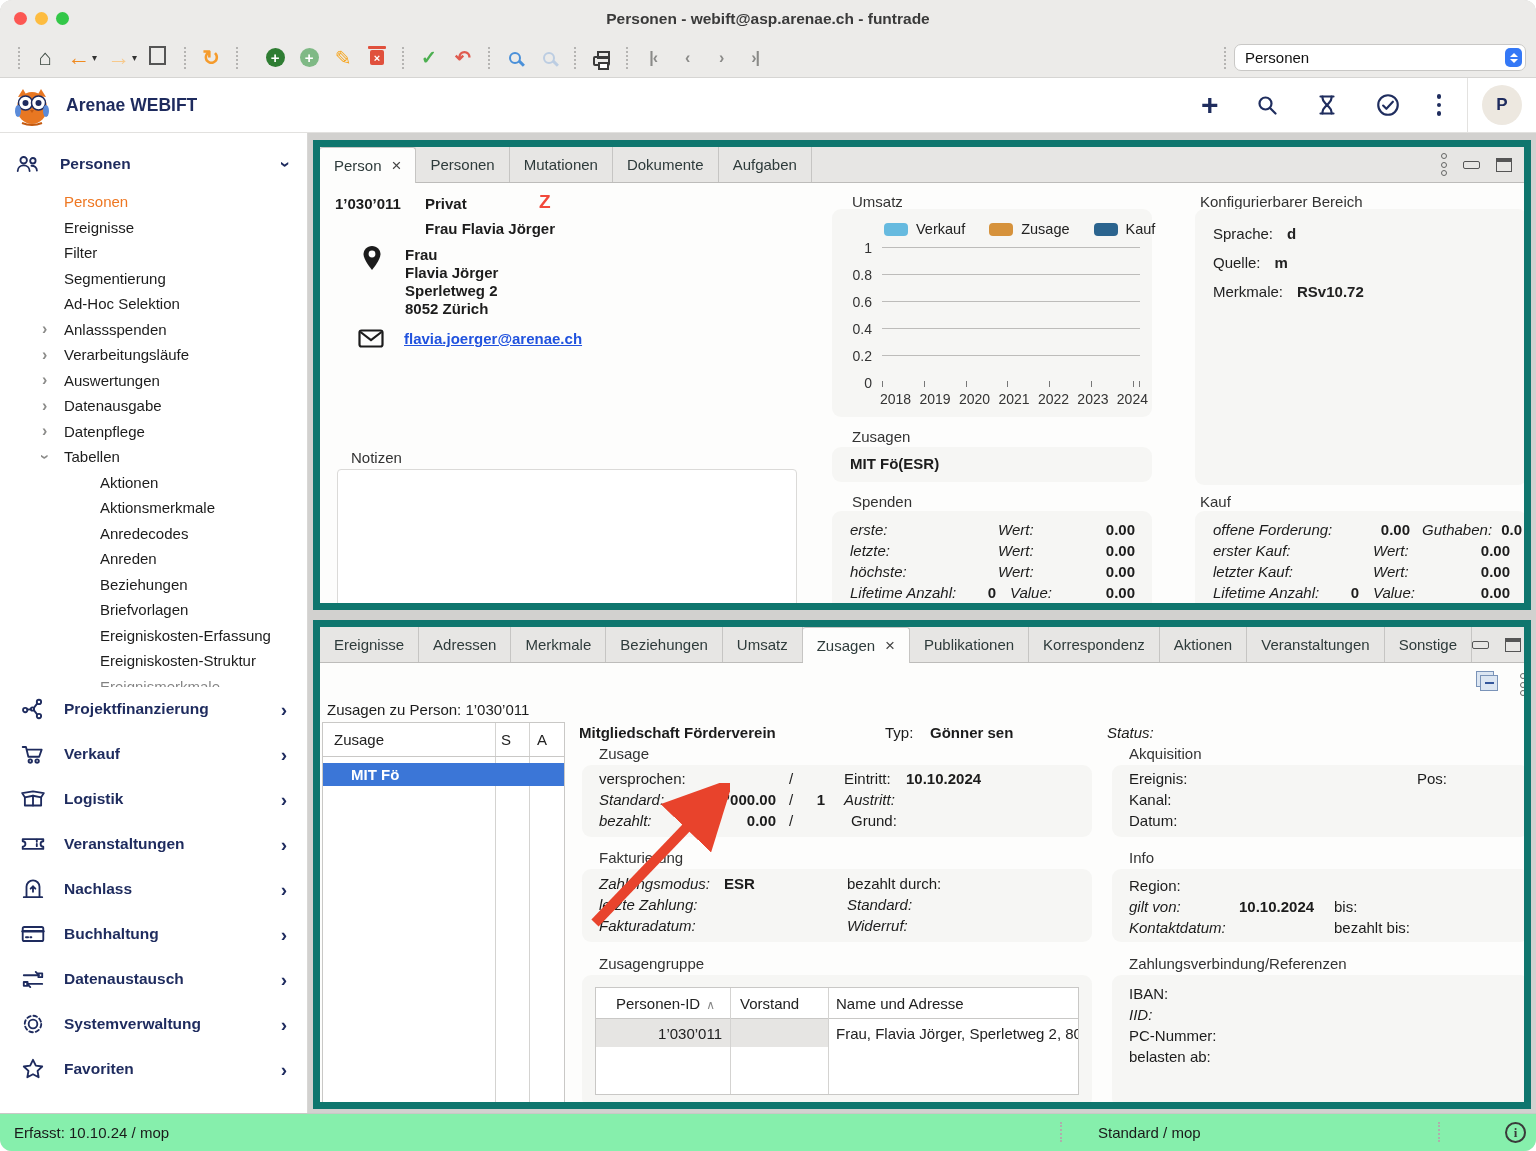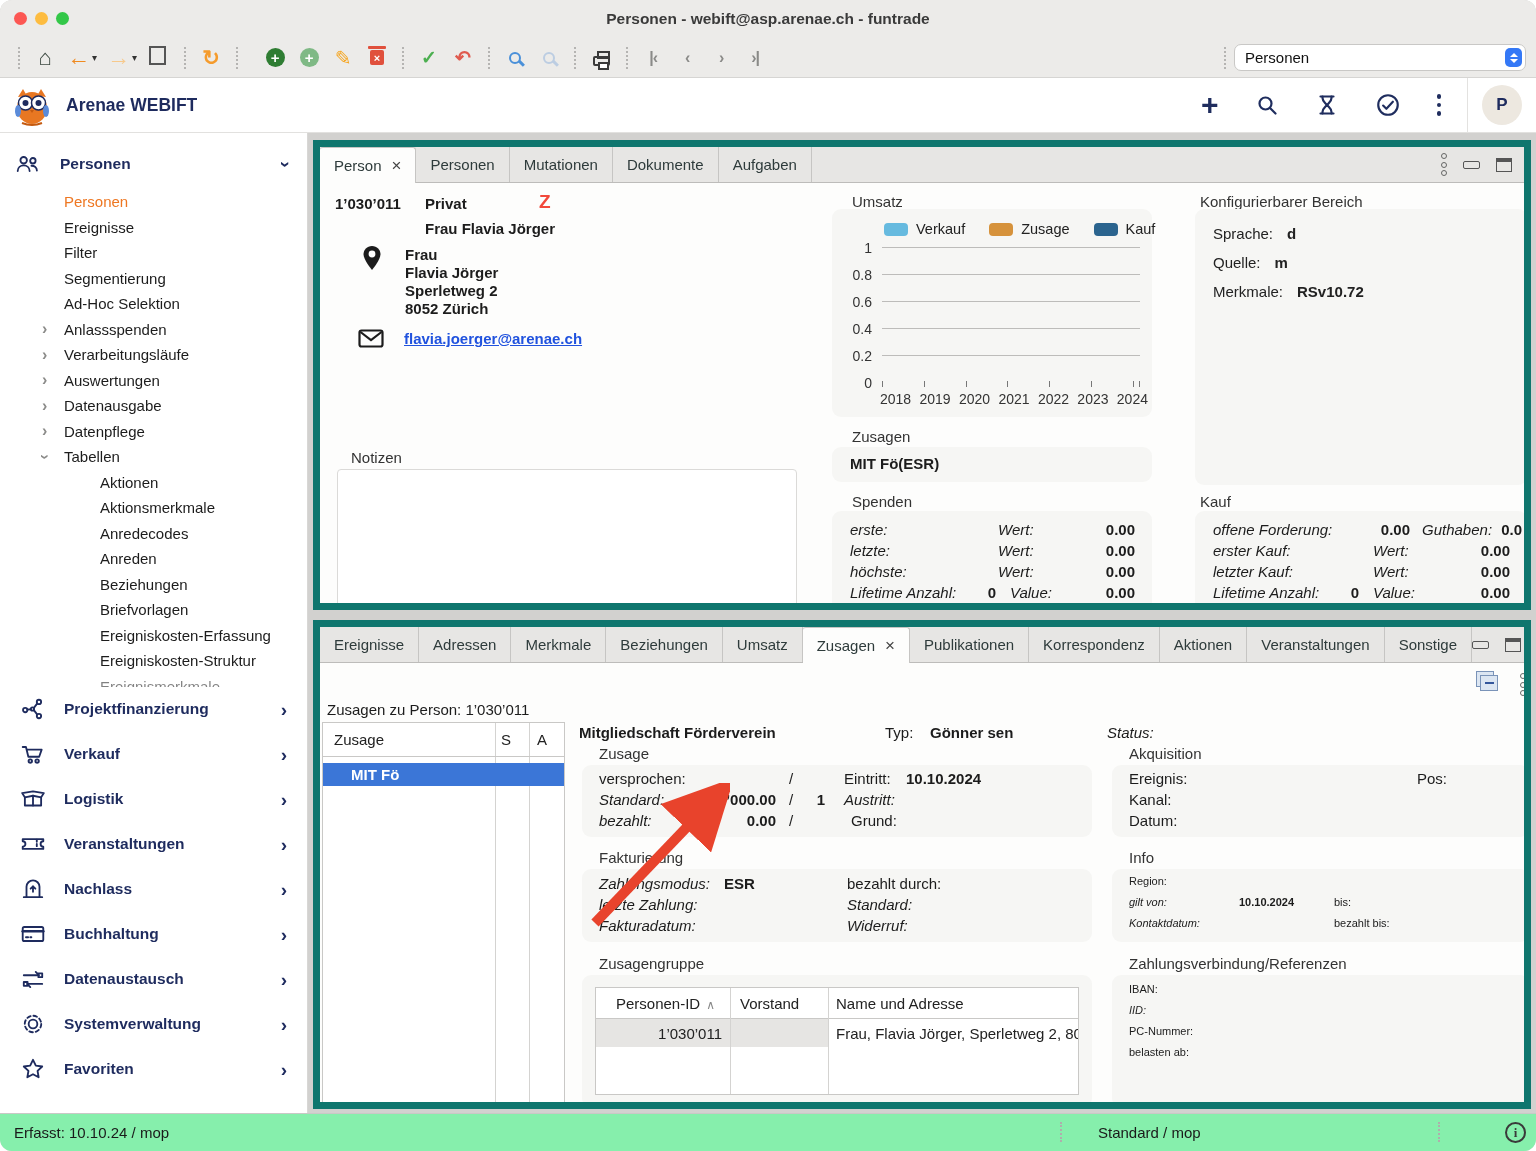--- a/index.html
+++ b/index.html
@@ -116,21 +116,21 @@
   .zrow .zl{width:115px;}
   .zrow .zv{width:62px;text-align:right;font-weight:bold;}
   .zrow .zs{width:30px;text-align:center;}
   .zrow .zc{width:30px;text-align:center;font-weight:bold;}
   .zrow .zrl{width:70px;padding-left:8px;}
   .zrow .zrv{font-weight:bold;}
   .frow{display:flex;align-items:baseline;height:21px;padding-left:17px;font-size:15px;color:#1C1C1C;}
   .frow .fl{width:125px;}
   .frow .fv{width:123px;font-weight:bold;}
   .frow .frl{flex:1;}
-  .irow{display:flex;align-items:flex-start;height:21px;padding-left:17px;font-size:11px;color:#1C1C1C;}
+  .irow{display:flex;align-items:center;height:21px;padding-left:17px;font-size:15px;color:#1C1C1C;}
   .irow .il{width:110px;}
   .irow .iv{width:95px;font-weight:bold;}
   .irow .irl{flex:1;}
   .grid-table{position:absolute;background:#fff;border:1px solid #C9C8C6;}
   .gth{display:flex;height:31px;border-bottom:1px solid #C9C8C6;align-items:center;font-size:15px;color:#222;}
   .gtr{display:flex;height:28px;align-items:center;font-size:15px;color:#222;}
   .gc1{width:134px;padding:0 8px 0 20px;}
   .gc2{width:98px;padding-left:10px;}
   .gc3{width:250px;padding-left:8px;white-space:nowrap;overflow:hidden;}
   .cellgray{background:#E6E5E3;height:100%;display:flex;align-items:center;}

